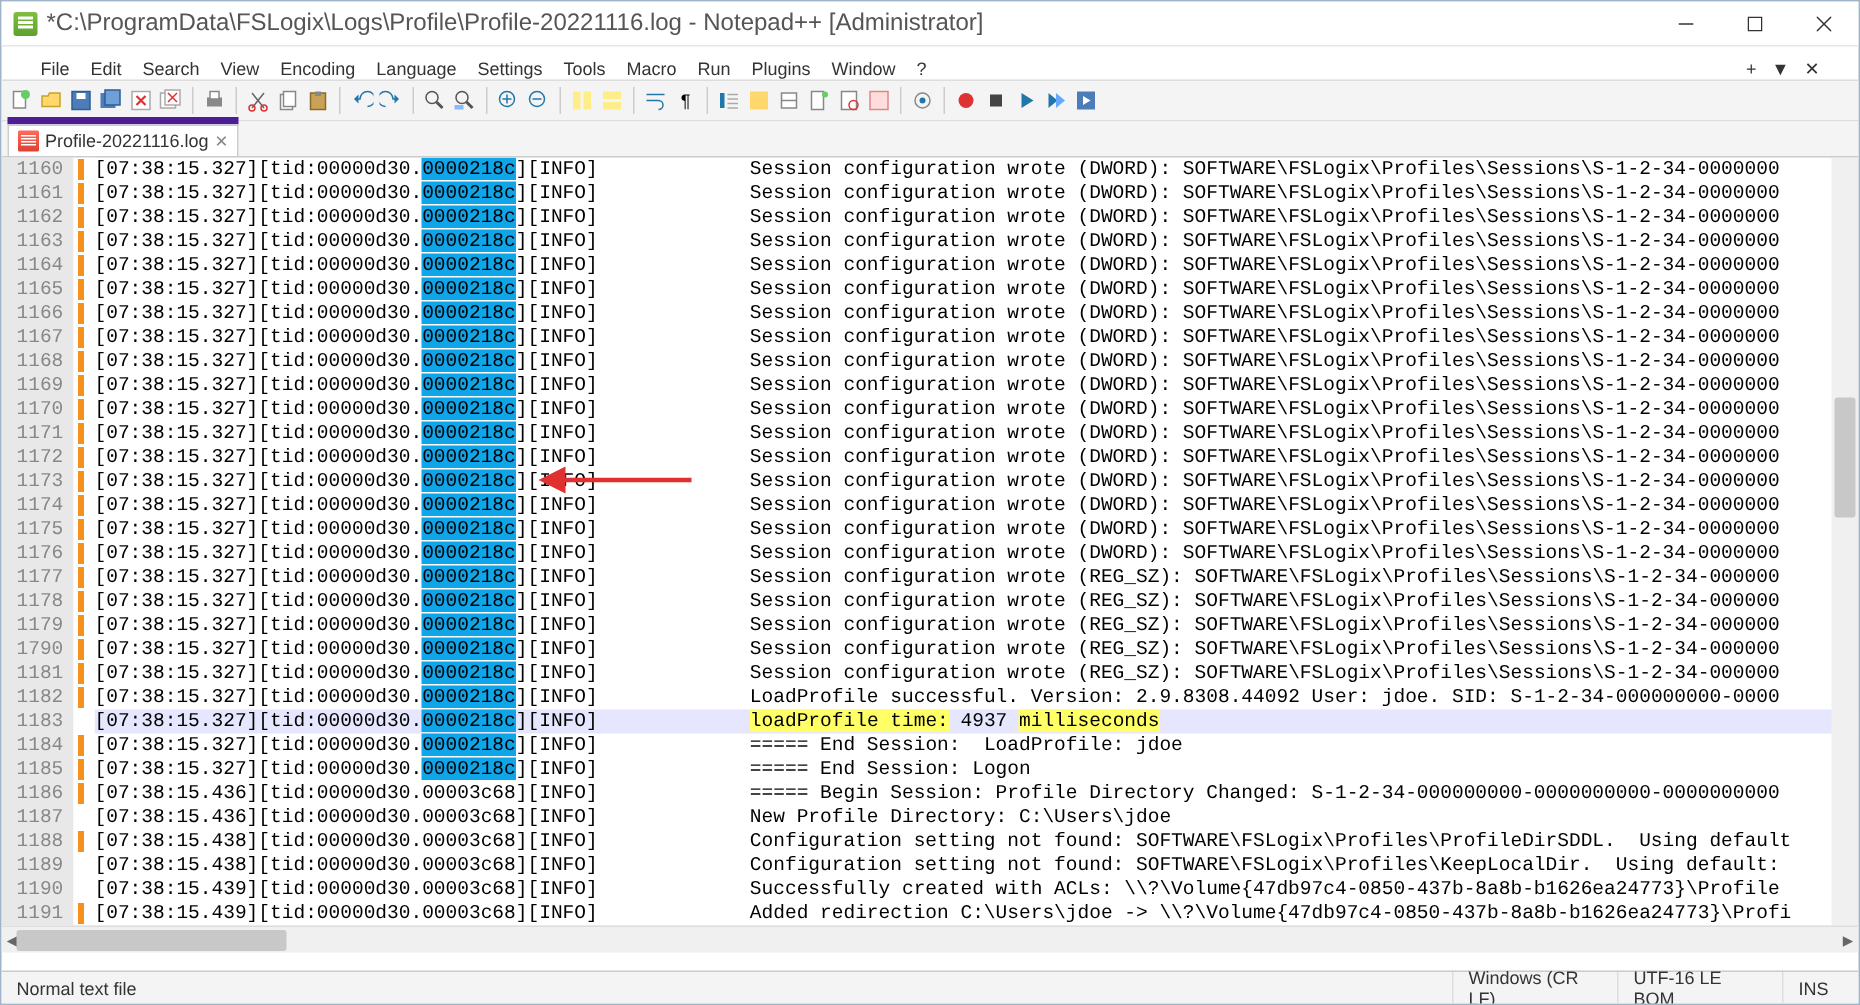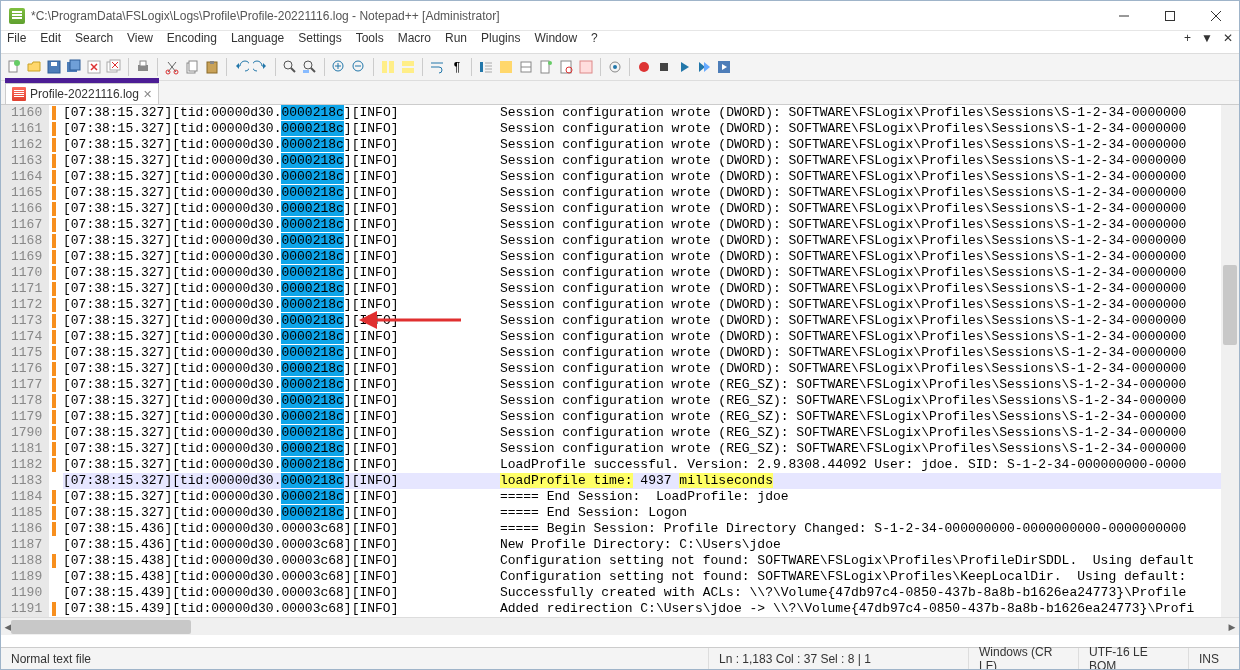--- a/index.html
+++ b/index.html
@@ -15,25 +15,25 @@
 }
 
 .titlebar {
   height: 30px; display: flex; align-items: center;
   background: #fff; padding-left: 8px; color: #555;
   border-bottom: 1px solid #e6e6e6;
 }
 .titlebar-icon { width: 16px; height: 16px; margin-right: 6px;
   background: linear-gradient(#7fbf3f,#5fa02f); border-radius:2px; position:relative;}
 .titlebar-icon::after{content:""; position:absolute; left:3px; top:3px; width:10px;height:2px;background:#fff; box-shadow:0 3px 0 #fff,0 6px 0 #fff;}
-.titlebar-text { flex:1; font-size:12px; }
+.titlebar-text { flex:1; font-size:16px; }
 .winbtns { display:flex; height:100%; }
 .winbtn { width:46px; display:flex; align-items:center; justify-content:center; color:#444;}
 
-.menubar { height:22px; display:flex; align-items:flex-start; gap:14px; padding:0 6px; color:#333; font-size:12px; }
+.menubar { height:22px; display:flex; align-items:flex-end; gap:14px; padding:0 26px; color:#333; font-size:12px; }
 .menubar .right { margin-left:auto; display:flex; gap:10px; align-items:center;}
 
 .toolbar { height:28px; background:#f4f4f4; border-top:1px solid #ddd; border-bottom:1px solid #ddd;
   display:flex; align-items:center; gap:2px; padding:0 4px;}
 .tbtn { width:18px; height:18px; display:inline-flex; align-items:center; justify-content:center;
   border-radius:2px; }
 .tbtn svg{width:16px;height:16px;}
 .sep { width:1px; height:18px; background:#ccc; margin:0 3px;}
 
 .tabbar { height:24px; background:#f4f4f4; display:flex; align-items:flex-end; padding-left:4px; border-bottom:1px solid #ccc;}
@@ -412,17 +412,16 @@
 </div>
 
 <div class="hscroll">
   <span class="hscroll-arrow l">◀</span>
   <div class="hscroll-thumb"></div>
   <span class="hscroll-arrow r">▶</span>
 </div>
 
 <div class="statusbar">
   <div class="stat grow">Normal text file</div>
-  <div class="stat" style="width:260px">Ln : 1,183    Col : 37    Sel : 8 | 1</div>
   <div class="stat" style="width:110px">Windows (CR LF)</div>
   <div class="stat" style="width:110px">UTF-16 LE BOM</div>
   <div class="stat" style="width:50px">INS</div>
 </div>
 
 </body></html>

